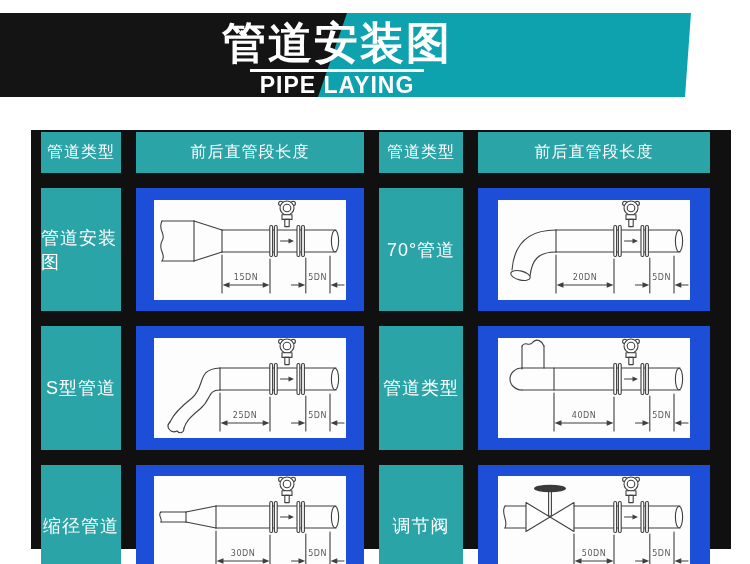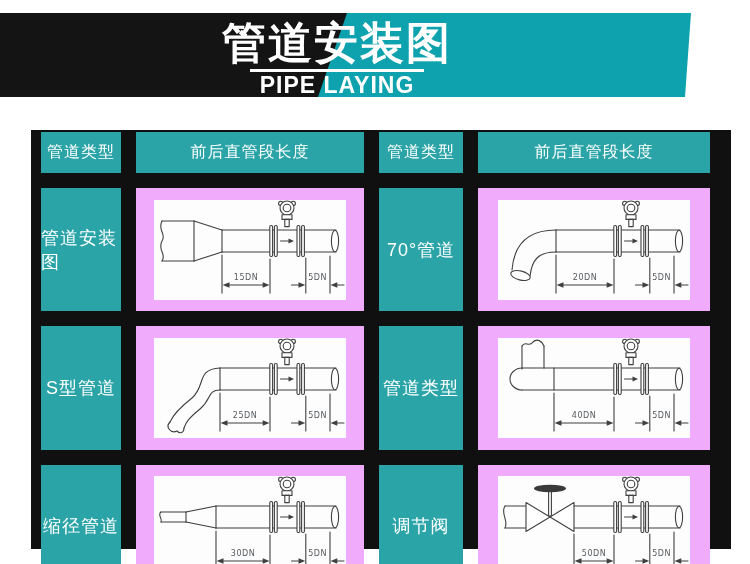--- a/index.html
+++ b/index.html
@@ -38,21 +38,21 @@
     grid-template-rows:41px 123px 124px 121px;
     gap:15px;
     padding-left:8px;
   }
   .cell{
     background:#2ba4a8;display:flex;align-items:center;justify-content:center;
     color:#ffffff;
   }
   .head-cell{font-size:16px;letter-spacing:1px;}
   .type-cell{font-size:18px;letter-spacing:1px;}
-  .diagram-cell{background:#f0abfc;}
+  .diagram-cell{background:#1d4ed8;}
   .diagram-box{
     width:192px;height:100px;background:#fdfdfd;
     display:flex;align-items:center;justify-content:center;
   }
   svg.diagram{width:192px;height:100px;display:block;}
   .dim{
     font-size:8px;fill:#555a5e;text-anchor:middle;letter-spacing:.5px;
     font-family:"DejaVu Sans",sans-serif;
   }
 </style>

